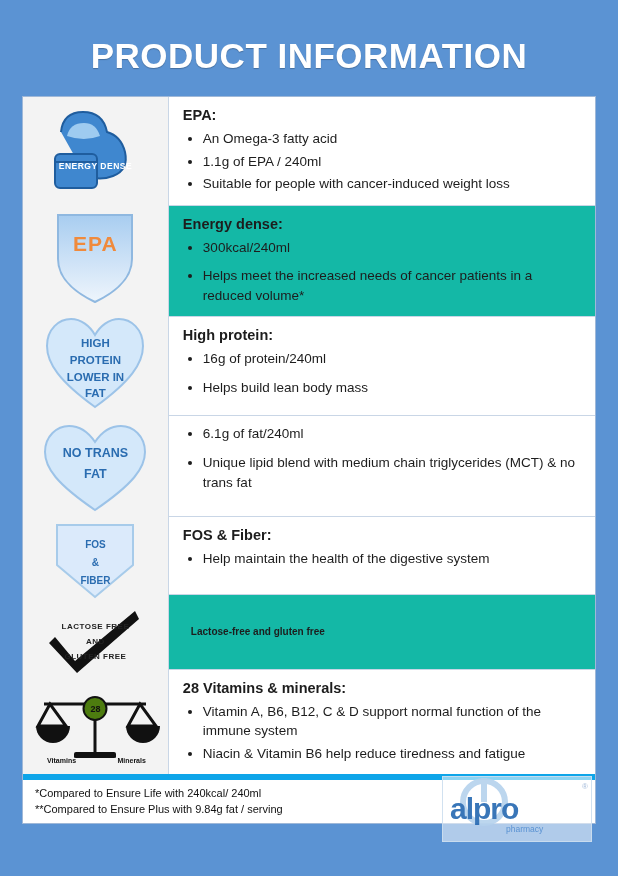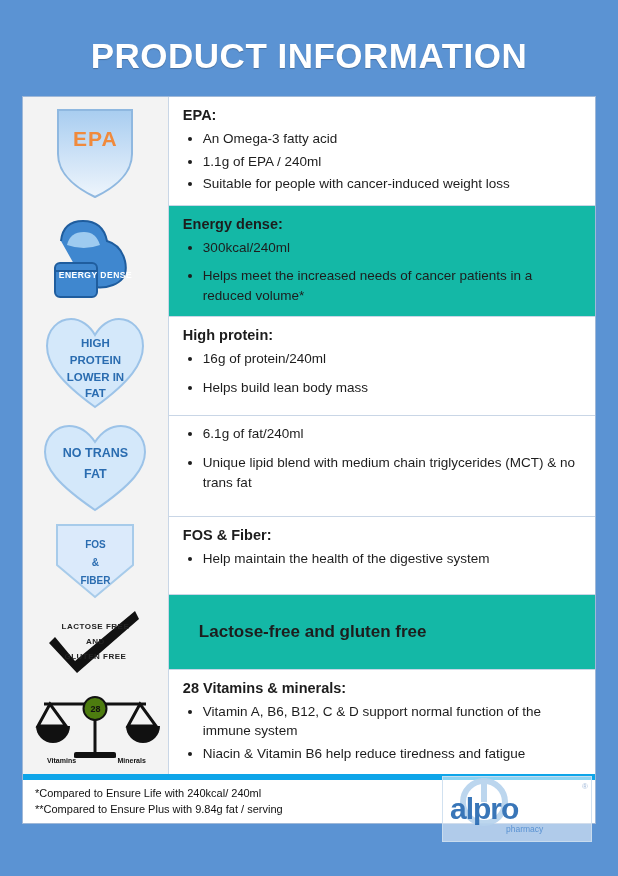--- a/index.html
+++ b/index.html
@@ -80,22 +80,22 @@
     margin: 0;
     padding-left: 20px;
   }
   .sec li {
     font-size: 13.5px;
     line-height: 1.45;
     margin-bottom: 3px;
   }
   .sec li.spaced { margin-bottom: 9px; }
   .sec p.big {
-    margin: 16px;
-    font-size: 17px;
+    margin: 8px;
+    font-size: 10px;
     font-weight: bold;
   }
 
   
   #sec-epa     { height: 116px; }
   #sec-energy  { height: 112px; }
   #sec-protein { height: 110px; }
   #sec-fat     { height: 112px; }
   #sec-fos     { height: 86px; }
   #sec-lactose { height: 82px; display:flex; align-items:center; }
@@ -251,49 +251,49 @@
 <body>
 
 <div class="page">
 
   <div class="title">PRODUCT INFORMATION</div>
 
   <div class="card">
     <div class="card-body">
 
       <div class="icon-col">
-
-        <div class="ico" id="ico-epa">
-          <svg width="86" height="100" viewBox="0 0 86 100" aria-hidden="true">
-            <defs>
-              <linearGradient id="gEpa" x1="0" y1="0" x2="0" y2="1">
-                <stop offset="0%" stop-color="#a8cdf0"></stop>
-                <stop offset="55%" stop-color="#cfe3f7"></stop>
-                <stop offset="100%" stop-color="#eef5fc"></stop>
-              </linearGradient>
-            </defs>
-            <path d="M6 8 H80 V52 C80 74 58 88 43 95 C28 88 6 74 6 52 Z" fill="url(#gEpa)" stroke="#8fb8e0" stroke-width="2"></path>
-          </svg>
-          <div class="epa-text">EPA</div>
-        </div>
 
         <div class="ico" id="ico-energy">
           <svg width="108" height="96" viewBox="0 0 108 96" aria-hidden="true">
             <g fill="#3f87cf" stroke="#1f5d9e" stroke-width="2">
               <path d="M20 30 q2 -20 22 -20 q20 0 24 20 q14 4 18 20 q4 18 -12 24 q-16 6 -28 -2 l-6 -10"></path>
               <rect x="14" y="52" width="42" height="34" rx="5"></rect>
             </g>
             <g fill="#9ecbf0">
               <path d="M26 34 q3 -13 17 -13 q12 0 16 13 q-16 6 -33 0 Z"></path>
             </g>
             <g stroke="#1f5d9e" stroke-width="2" fill="none">
               <path d="M14 60 h42"></path>
             </g>
           </svg>
           <div class="muscle-text">ENERGY DENSE</div>
+        </div>
+
+        <div class="ico" id="ico-epa">
+          <svg width="86" height="100" viewBox="0 0 86 100" aria-hidden="true">
+            <defs>
+              <linearGradient id="gEpa" x1="0" y1="0" x2="0" y2="1">
+                <stop offset="0%" stop-color="#a8cdf0"></stop>
+                <stop offset="55%" stop-color="#cfe3f7"></stop>
+                <stop offset="100%" stop-color="#eef5fc"></stop>
+              </linearGradient>
+            </defs>
+            <path d="M6 8 H80 V52 C80 74 58 88 43 95 C28 88 6 74 6 52 Z" fill="url(#gEpa)" stroke="#8fb8e0" stroke-width="2"></path>
+          </svg>
+          <div class="epa-text">EPA</div>
         </div>
 
         <div class="ico" id="ico-protein">
           <svg width="108" height="100" viewBox="0 0 108 100" aria-hidden="true">
             <path d="M54 94 C18 68 6 50 6 33 C6 16 18 6 30 6 C40 6 49 13 54 22 C59 13 68 6 78 6 C90 6 102 16 102 33 C102 50 90 68 54 94 Z" fill="#d4e8fa" stroke="#9cc3e8" stroke-width="2"></path>
           </svg>
           <div class="hp-text">
             <div>HIGH</div>
             <div>PROTEIN</div>
             <div>LOWER IN</div>

